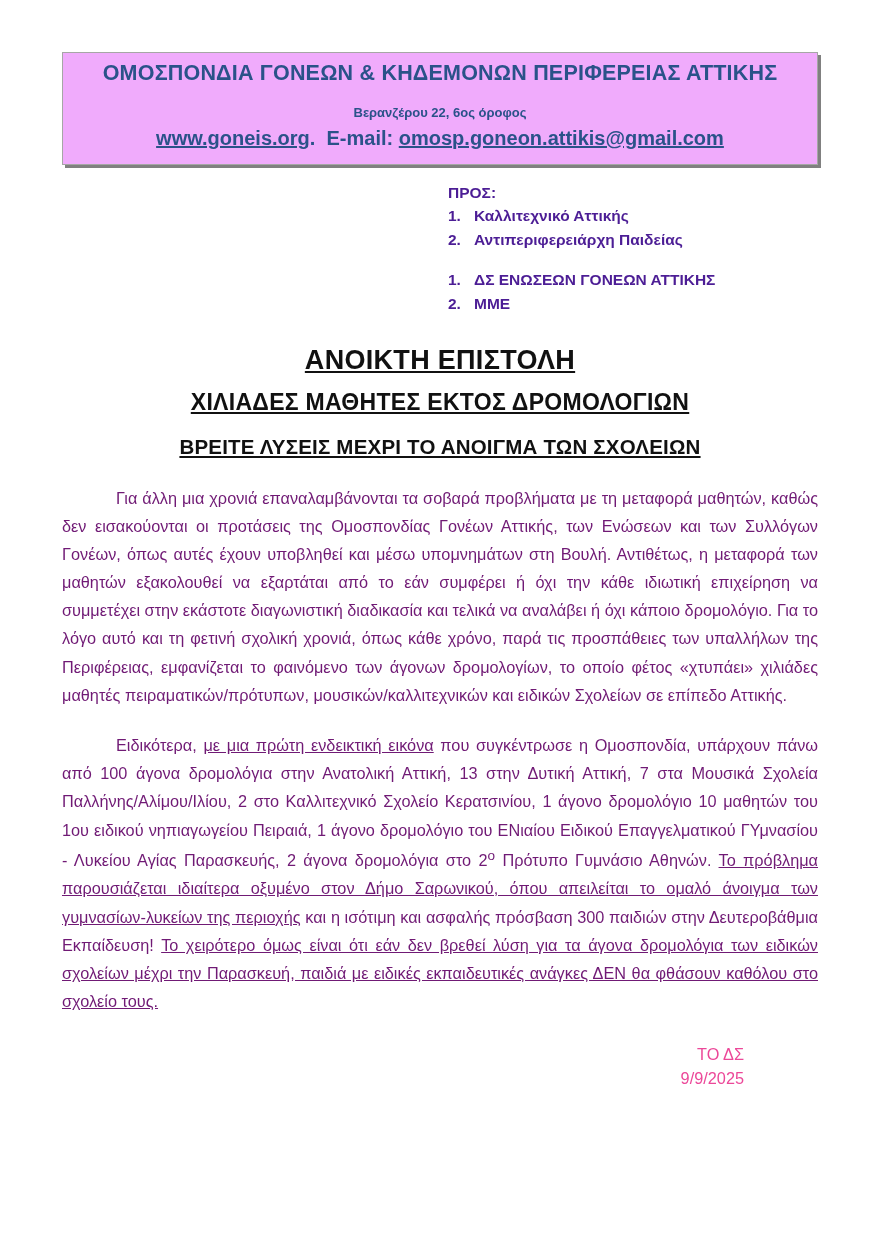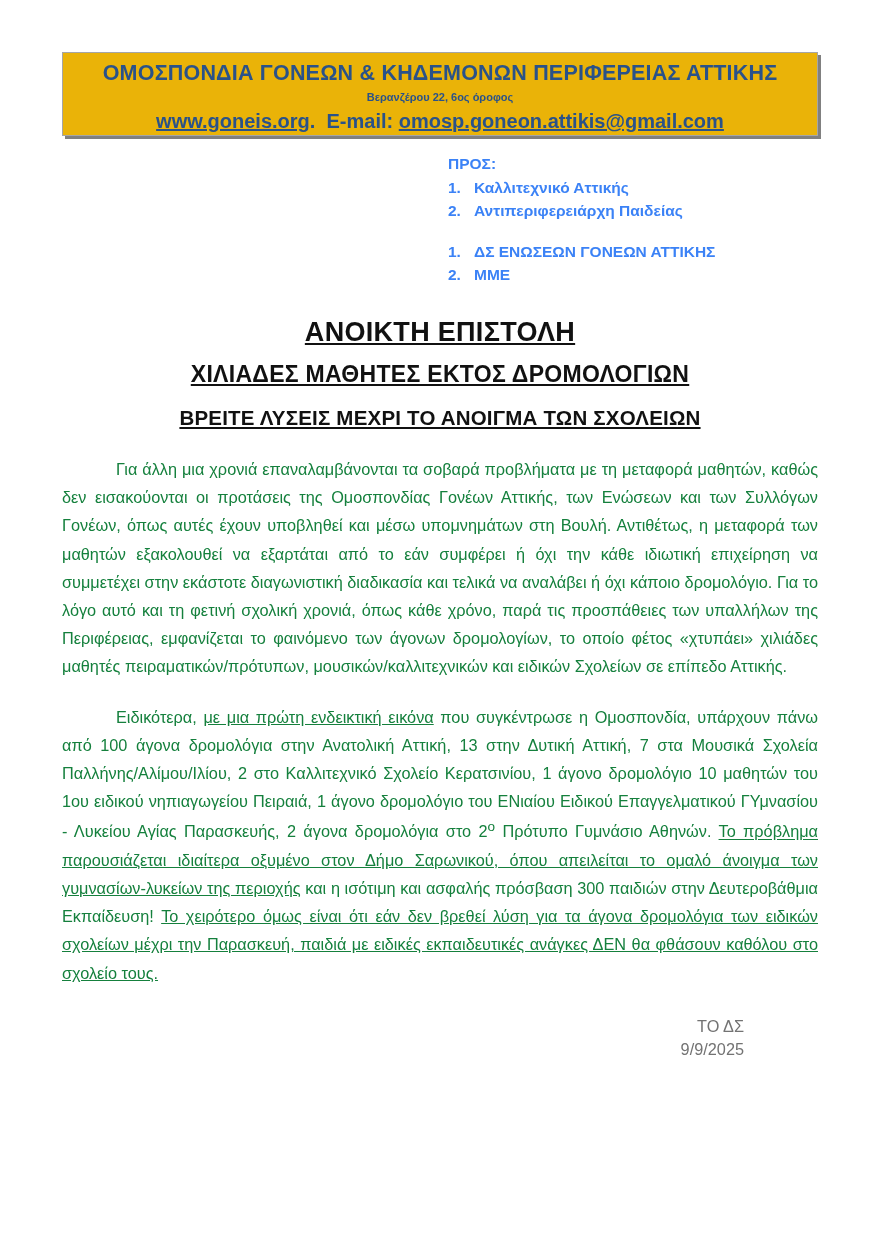--- a/index.html
+++ b/index.html
@@ -22,39 +22,39 @@
     height: 1244px;
     box-sizing: border-box;
     padding: 0;
     position: relative;
   }
 
   
   .letterhead {
     margin: 52px 62px 0 62px;
     border: 1px solid #a6a6a6;
-    background: #eab308;
+    background: #f0abfc;
     box-shadow: 3px 3px 0 0 #808080;
-    padding: 8px 10px 1px 10px;
+    padding: 8px 10px 13px 10px;
     text-align: center;
   }
   .lh-title {
     color: #2a5289;
     font-weight: bold;
     font-size: 21.5px;
     letter-spacing: 0.2px;
     line-height: 1.18;
     white-space: nowrap;
   }
   .lh-address {
     color: #2a5289;
     font-weight: bold;
-    font-size: 11px;
+    font-size: 13px;
     line-height: 1.25;
-    margin-top: 5px;
+    margin-top: 19px;
   }
   .lh-contact {
     color: #2a5289;
     font-weight: bold;
     font-size: 20px;
     line-height: 1.25;
     margin-top: 4px;
   }
   .lh-contact .lnk {
     color: #2a5289;
@@ -63,21 +63,21 @@
   .lh-contact .plain {
     text-decoration: none;
   }
 
   
   .recipients {
     margin-top: 16px;
     padding-left: 448px;
     font-weight: bold;
     font-size: 15.5px;
-    color: #3b82f6;
+    color: #4c1d95;
     line-height: 1.52;
   }
   .rcp-heading {
     font-weight: bold;
     font-size: 15.5px;
   }
   .rcp-list {
     margin: 0;
     padding: 0;
     list-style: none;
@@ -125,21 +125,21 @@
 
   
   .body-wrap {
     margin: 0 62px;
   }
   p.para {
     text-align: justify;
     font-size: 16.3px;
     line-height: 1.73;
     margin: 0;
-    color: #15803d;
+    color: #701a75;
   }
   p.para.first {
     margin-top: 22px;
   }
   p.para.second {
     margin-top: 22px;
   }
   p.para.third {
     margin-top: 22px;
     font-weight: bold;
@@ -152,21 +152,21 @@
     text-decoration: underline;
   }
 
   
   .signature {
     margin-top: 28px;
     margin-right: 74px;
     text-align: right;
     font-size: 16.3px;
     line-height: 1.45;
-    color: #737373;
+    color: #ec4899;
   }
 </style>
 </head>
 <body>
 
 <div class="page">
 
   <div class="letterhead">
     <div class="lh-title">ΟΜΟΣΠΟΝΔΙΑ ΓΟΝΕΩΝ &amp; ΚΗΔΕΜΟΝΩΝ ΠΕΡΙΦΕΡΕΙΑΣ ΑΤΤΙΚΗΣ</div>
     <div class="lh-address">Βερανζέρου 22, 6ος όροφος</div>

